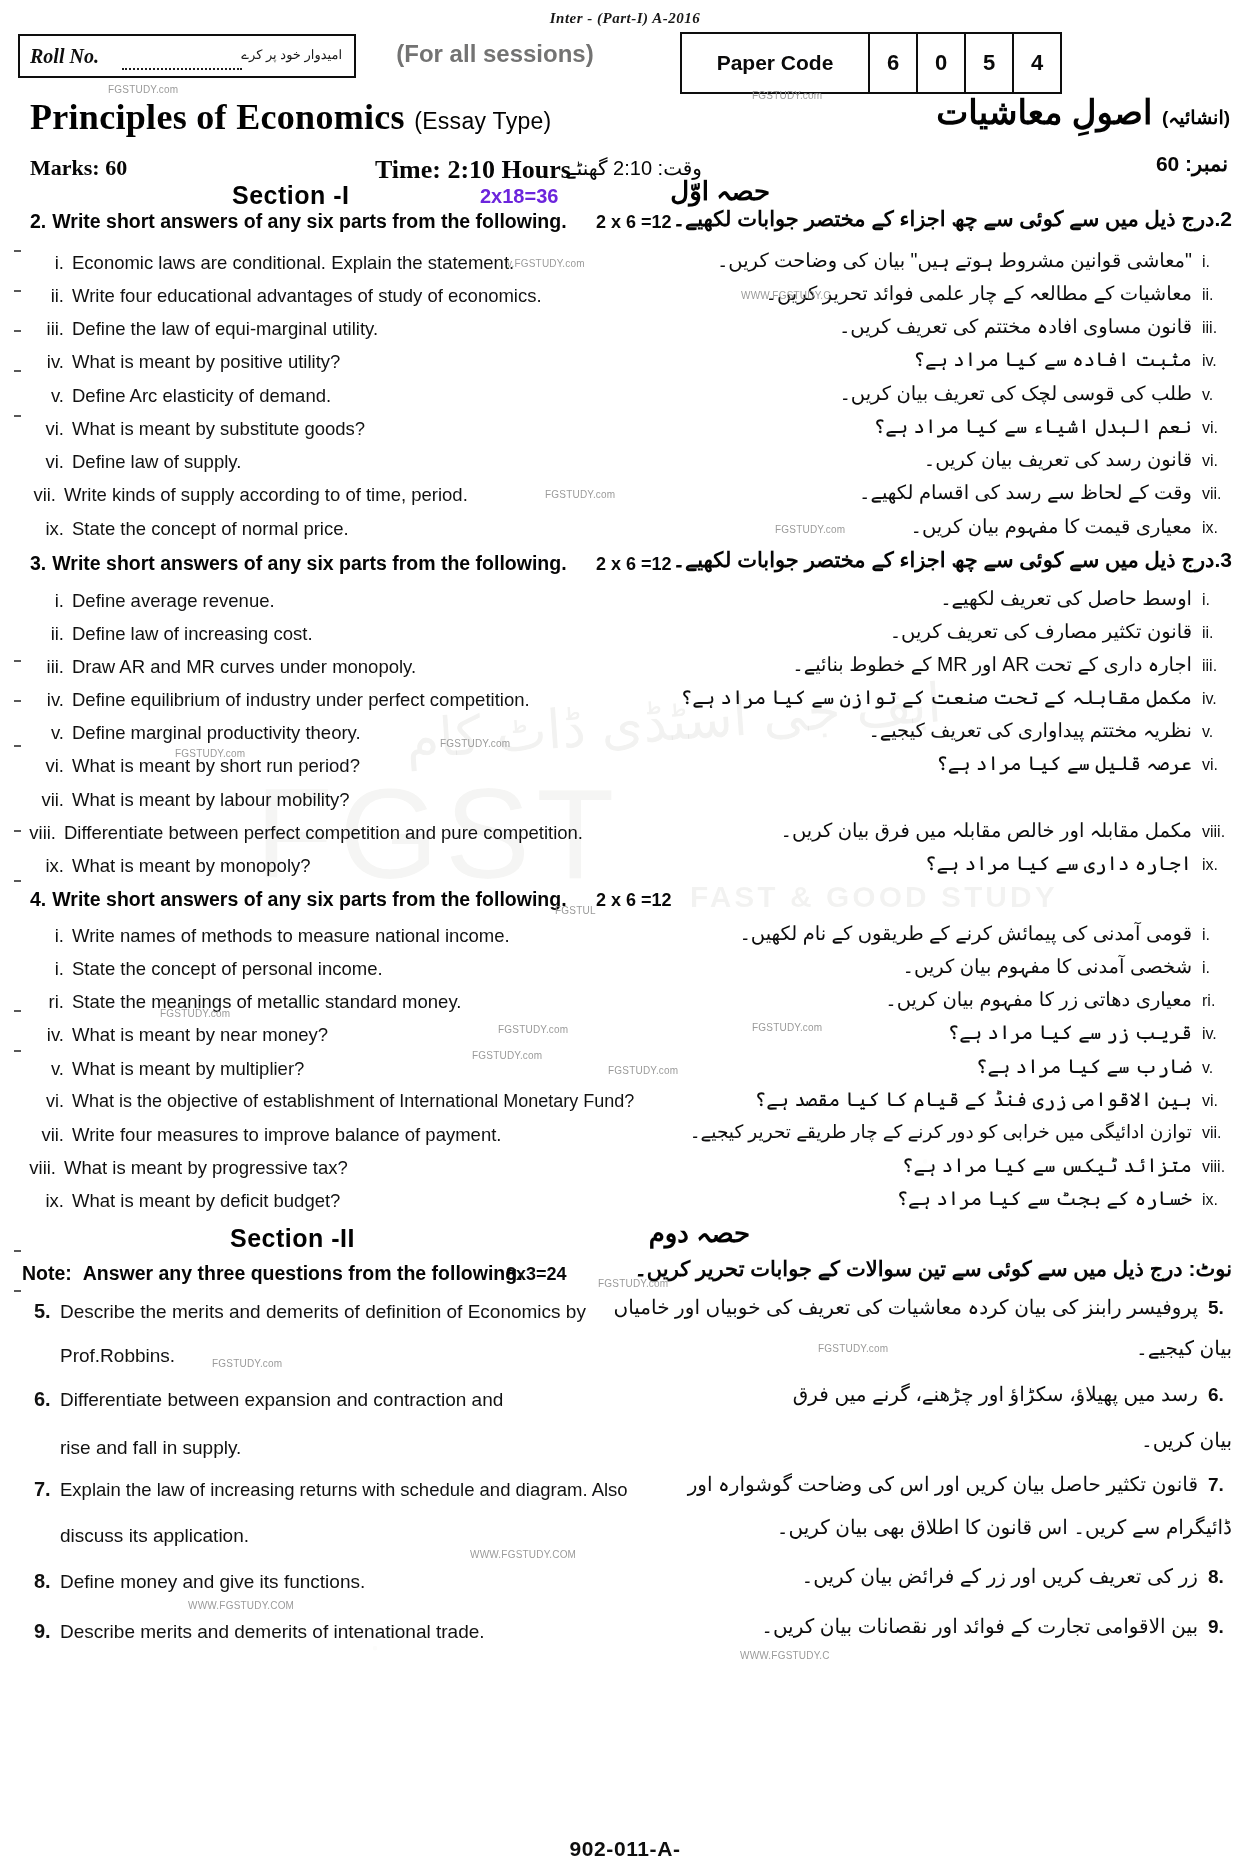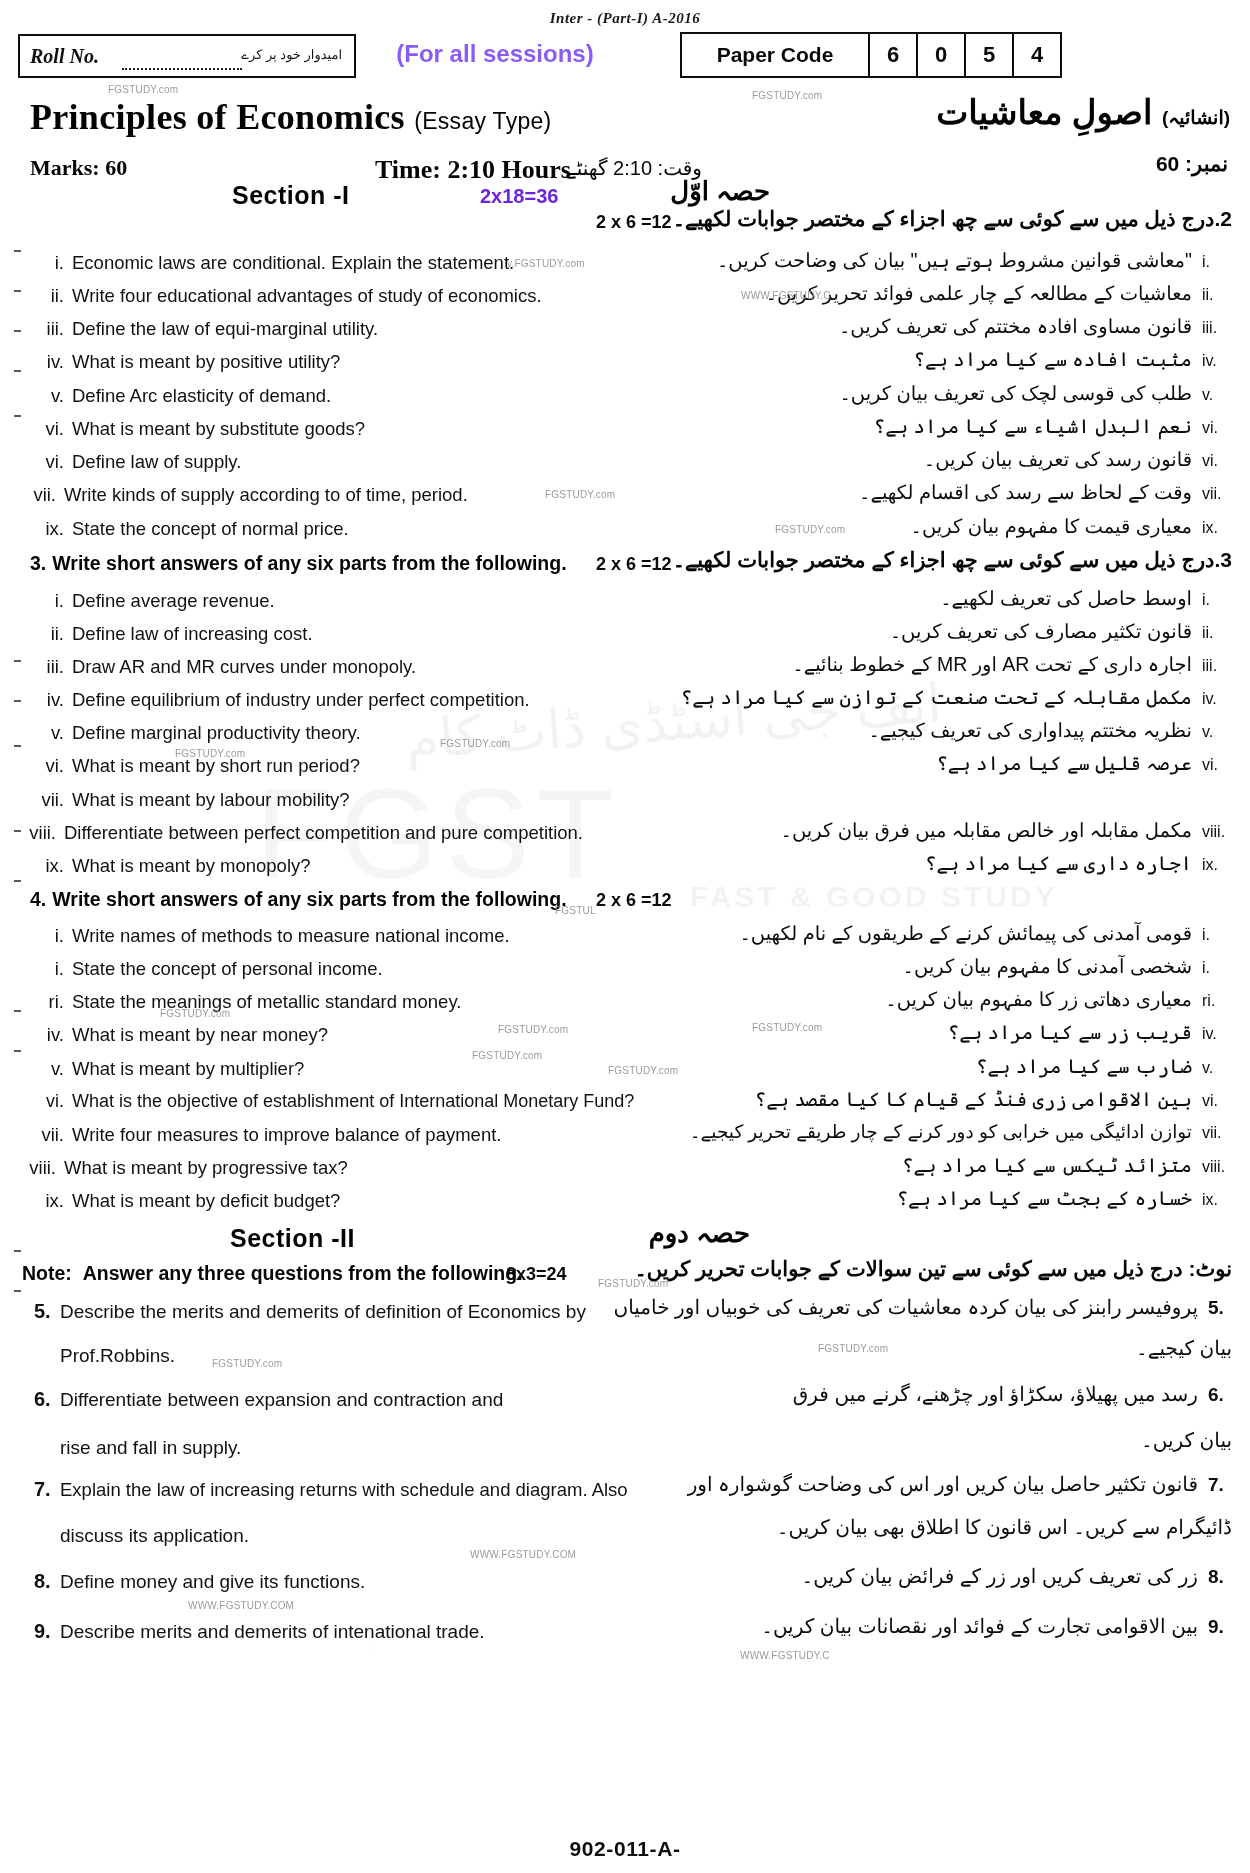--- a/index.html
+++ b/index.html
@@ -119,26 +119,26 @@
     color: #1b1b1b;
   }
   .sessions {
     position: absolute;
     left: 345px; top: 40px;
     width: 300px;
     text-align: center;
     font-family: "Liberation Sans", sans-serif;
     font-weight: 700;
     font-size: 24px;
-    color: #8b5cf6;
+    color: #737373;
   }
   .paper-code-box {
     position: absolute;
     left: 680px; top: 32px;
-    height: 46px;
+    height: 62px;
     display: flex;
     border: 2px solid #111;
     box-sizing: border-box;
   }
   .paper-code-label {
     display: flex;
     align-items: center;
     justify-content: center;
     width: 186px;
     font-weight: 700;
@@ -411,20 +411,23 @@
 
   <div class="marks">Marks: 60</div>
   <div class="time-en">Time: 2:10 Hours</div>
   <div class="time-ur">وقت: 2:10 گھنٹے</div>
   <div class="marks-ur">نمبر: 60</div>
 
   <div class="sec-en" style="left:232px; top:181px;">Section -I</div>
   <div class="sec-marks" style="left:480px; top:185px;">2x18=36</div>
   <div class="sec-ur" style="right:480px; top:176px;">حصہ اوّل</div>
 
+  <div class="q-head-en" style="left:30px; top:210px;">
+    <span class="num">2.</span><span>Write short answers of any six parts from the following.</span>
+  </div>
   <div class="q-marks" style="left:596px; top:212px;">2 x 6 =12</div>
   <div class="q-head-ur" style="top:207px;">
     <span class="rn">2.</span><span>درج ذیل میں سے کوئی سے چھ اجزاء کے مختصر جوابات لکھیے۔</span>
   </div>
 
   <div class="item-en" style="left:30px; top:252px;"><span class="rn">i.</span><span>Economic laws are conditional. Explain the statement.</span></div>
   <div class="item-ur" style="top:249px;"><span class="rn">i.</span><span>"معاشی قوانین مشروط ہوتے ہیں" بیان کی وضاحت کریں۔</span></div>
 
   <div class="item-en" style="left:30px; top:285px;"><span class="rn">ii.</span><span>Write four educational advantages of study of economics.</span></div>
   <div class="item-ur" style="top:282px;"><span class="rn">ii.</span><span>معاشیات کے مطالعہ کے چار علمی فوائد تحریر کریں۔</span></div>

